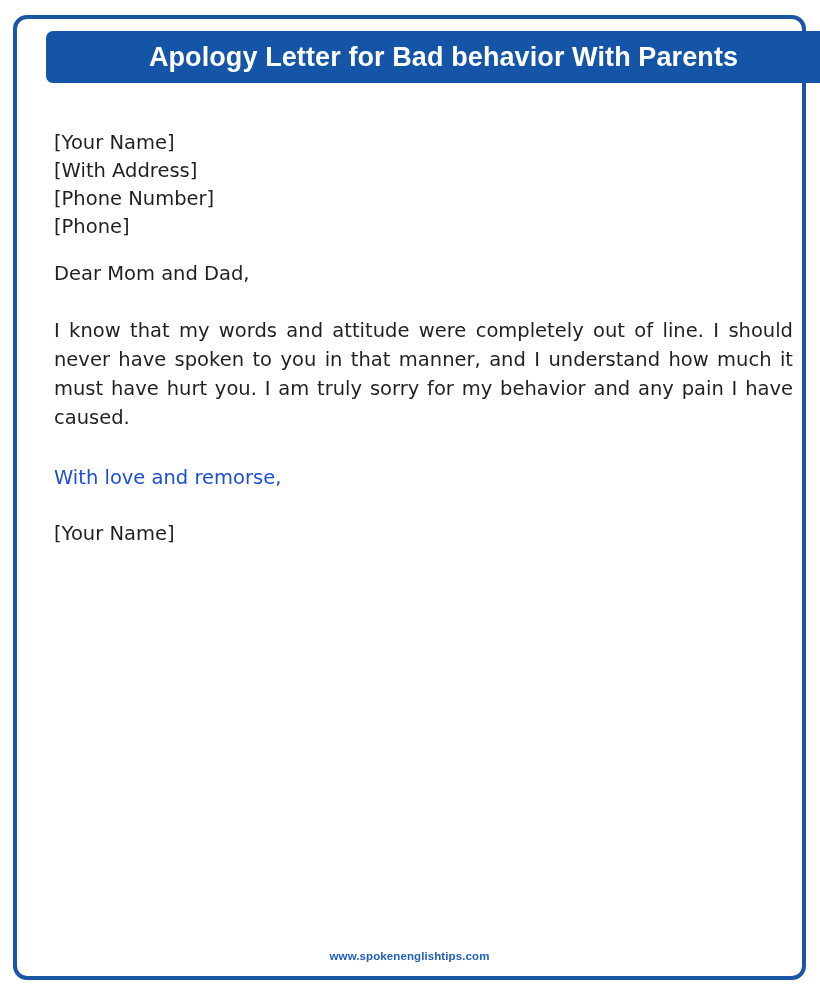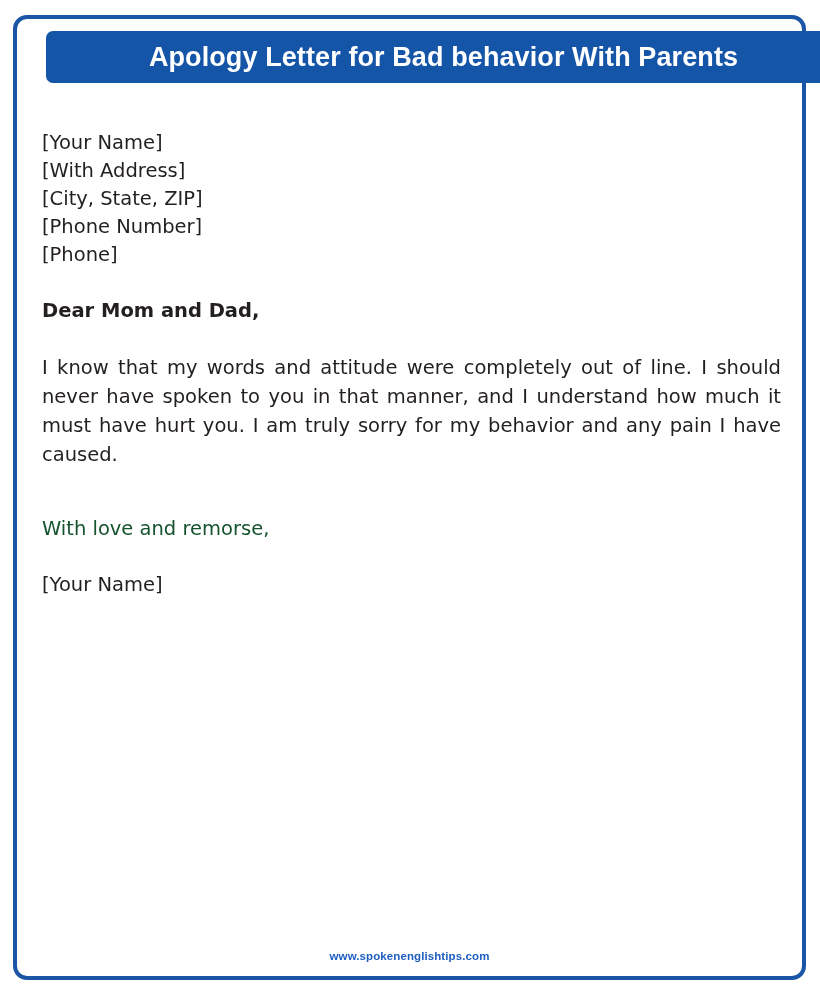--- a/index.html
+++ b/index.html
@@ -52,61 +52,60 @@
     color: #ffffff;
     font-family: "Liberation Sans", sans-serif;
     font-weight: bold;
     font-size: 27px;
     letter-spacing: 0.1px;
     white-space: nowrap;
   }
 
   .letter-body {
     position: absolute;
-    left: 25px;
+    left: 37px;
     top: 110px;
     width: 739px;
     box-sizing: border-box;
   }
 
   .address-block {
     font-family: "DejaVu Sans", sans-serif;
     font-size: 19.5px;
     line-height: 28px;
     color: #231f20;
   }
   .address-line {
     white-space: nowrap;
   }
 
   .salutation {
-    margin-top: 28px;
+    margin-top: 19px;
     font-family: "DejaVu Sans", sans-serif;
     font-size: 19.5px;
     line-height: 28px;
     color: #231f20;
-    font-weight: bold;
   }
 
   .para {
     margin-top: 28px;
     font-family: "DejaVu Sans", sans-serif;
     font-size: 19.5px;
     line-height: 29px;
     color: #231f20;
     text-align: justify;
     text-justify: inter-word;
   }
 
   .closing {
-    margin-top: 46px;
+    margin-top: 32px;
     font-family: "DejaVu Sans", sans-serif;
     font-size: 19.5px;
     line-height: 28px;
-    color: #14532d;
+    color: #1d4ed8;
   }
 
   .signature {
     margin-top: 28px;
     font-family: "DejaVu Sans", sans-serif;
     font-size: 19.5px;
     line-height: 28px;
     color: #231f20;
   }
 
@@ -134,21 +133,20 @@
 
     <div class="title-banner">
       <span class="title-text">Apology Letter for Bad behavior With Parents</span>
     </div>
 
     <div class="letter-body">
 
       <div class="address-block">
         <div class="address-line">[Your Name]</div>
         <div class="address-line">[With Address]</div>
-        <div class="address-line">[City, State, ZIP]</div>
         <div class="address-line">[Phone Number]</div>
         <div class="address-line">[Phone]</div>
       </div>
 
       <div class="salutation">Dear Mom and Dad,</div>
 
       <p class="para">I know that my words and attitude were completely out of line. I should never have spoken to you in that manner, and I understand how much it must have hurt you. I am truly sorry for my behavior and any pain I have caused.</p>
 
       <div class="closing">With love and remorse,</div>
 

